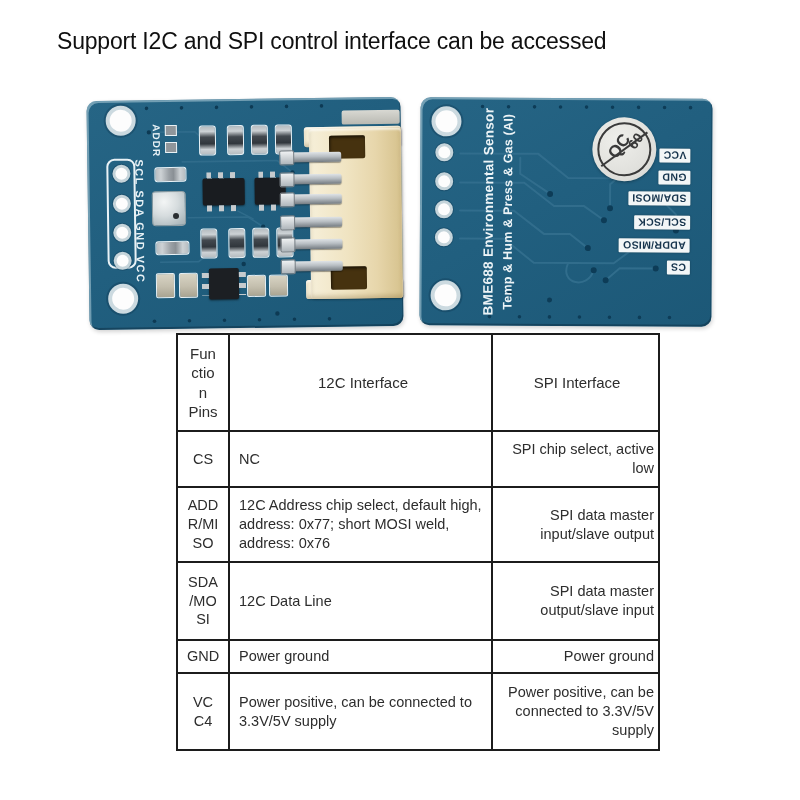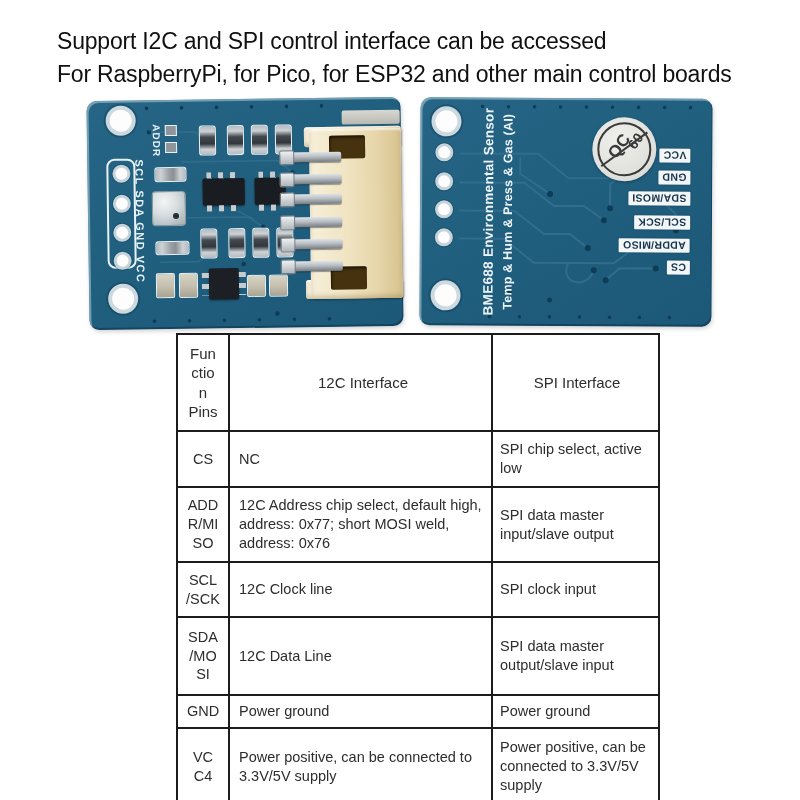--- a/index.html
+++ b/index.html
@@ -74,39 +74,38 @@
           font-weight:bold;line-height:12px;padding:1px 4px;border-radius:1px;
           transform:rotate(180deg);letter-spacing:.3px;box-shadow:0 0 2px rgba(0,0,0,.35);white-space:nowrap;}
 
   
   #pin-table{position:absolute;left:176px;top:333px;border-collapse:collapse;table-layout:fixed;
              color:#2d2d2d;}
   #pin-table td,#pin-table th{border:2px solid #1c1c1c;vertical-align:middle;
              font-size:14.5px;line-height:1.3;overflow:hidden;}
   #pin-table .c1{width:48px;text-align:center;white-space:pre-line;padding:2px 1px;}
   #pin-table .c2{width:248px;text-align:left;padding:3px 4px 3px 9px;}
-  #pin-table .c3{width:154px;text-align:left;padding:3px 4px 3px 7px;}
+  #pin-table .c3{width:154px;text-align:right;padding:3px 4px 3px 7px;}
   #pin-table th{font-weight:normal;font-size:15px;}
   #pin-table th.c2,#pin-table th.c3{text-align:center;border-radius:17px;}
   .r-head td,.r-head th{height:89px;}
   .r-cs th,.r-cs td{height:48px;}
   .r-addr th,.r-addr td{height:67px;}
   .r-scl th,.r-scl td{height:47px;}
   .r-sda th,.r-sda td{height:70px;}
   .r-gnd th,.r-gnd td{height:25px;}
   .r-vcc th,.r-vcc td{height:69px;}
 </style>
 </head>
 <body>
 
 <div class="canvas">
 
   <div class="title">
     <div>Support I2C and SPI control interface can be accessed</div>
-    <div>For RaspberryPi, for Pico, for ESP32 and other main control boards</div>
   </div>
 
   <div class="board board-front">
     <svg class="traces" width="314" height="229" viewBox="0 0 314 229">
       <g stroke="#336f8e" stroke-width="1.6" fill="none" stroke-linecap="round" opacity="0.85">
         <path d="M62 32 H 108 L 120 44"></path>
         <path d="M95 62 H 190 L 205 74"></path>
         <path d="M100 118 H 160 L 175 128"></path>
         <path d="M72 162 H 110 L 125 150"></path>
         <path d="M205 120 L 225 132 H 250"></path>
@@ -278,26 +277,20 @@
         <td class="c2">NC</td>
         <td class="c3">SPI chip select, active low</td>
       </tr>
       <tr class="r-addr">
         <td class="c1">ADD
 R/MI
 SO</td>
         <td class="c2">12C Address chip select, default high, address: 0x77; short MOSI weld, address: 0x76</td>
         <td class="c3">SPI data master input/slave output</td>
       </tr>
-      <tr class="r-scl">
-        <td class="c1">SCL
-/SCK</td>
-        <td class="c2">12C Clock line</td>
-        <td class="c3">SPI clock input</td>
-      </tr>
       <tr class="r-sda">
         <td class="c1">SDA
 /MO
 SI</td>
         <td class="c2">12C Data Line</td>
         <td class="c3">SPI data master output/slave input</td>
       </tr>
       <tr class="r-gnd">
         <td class="c1">GND</td>
         <td class="c2">Power ground</td>

